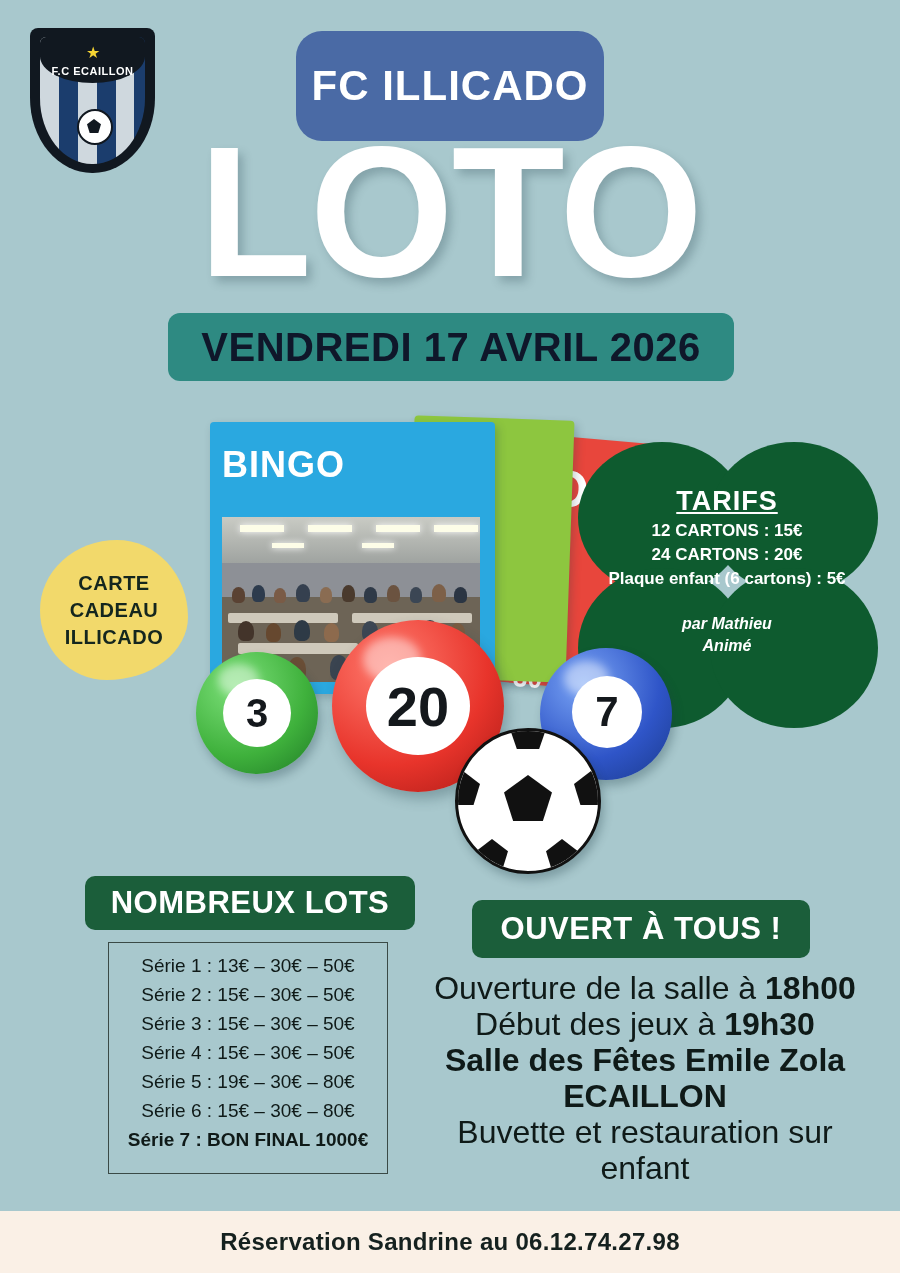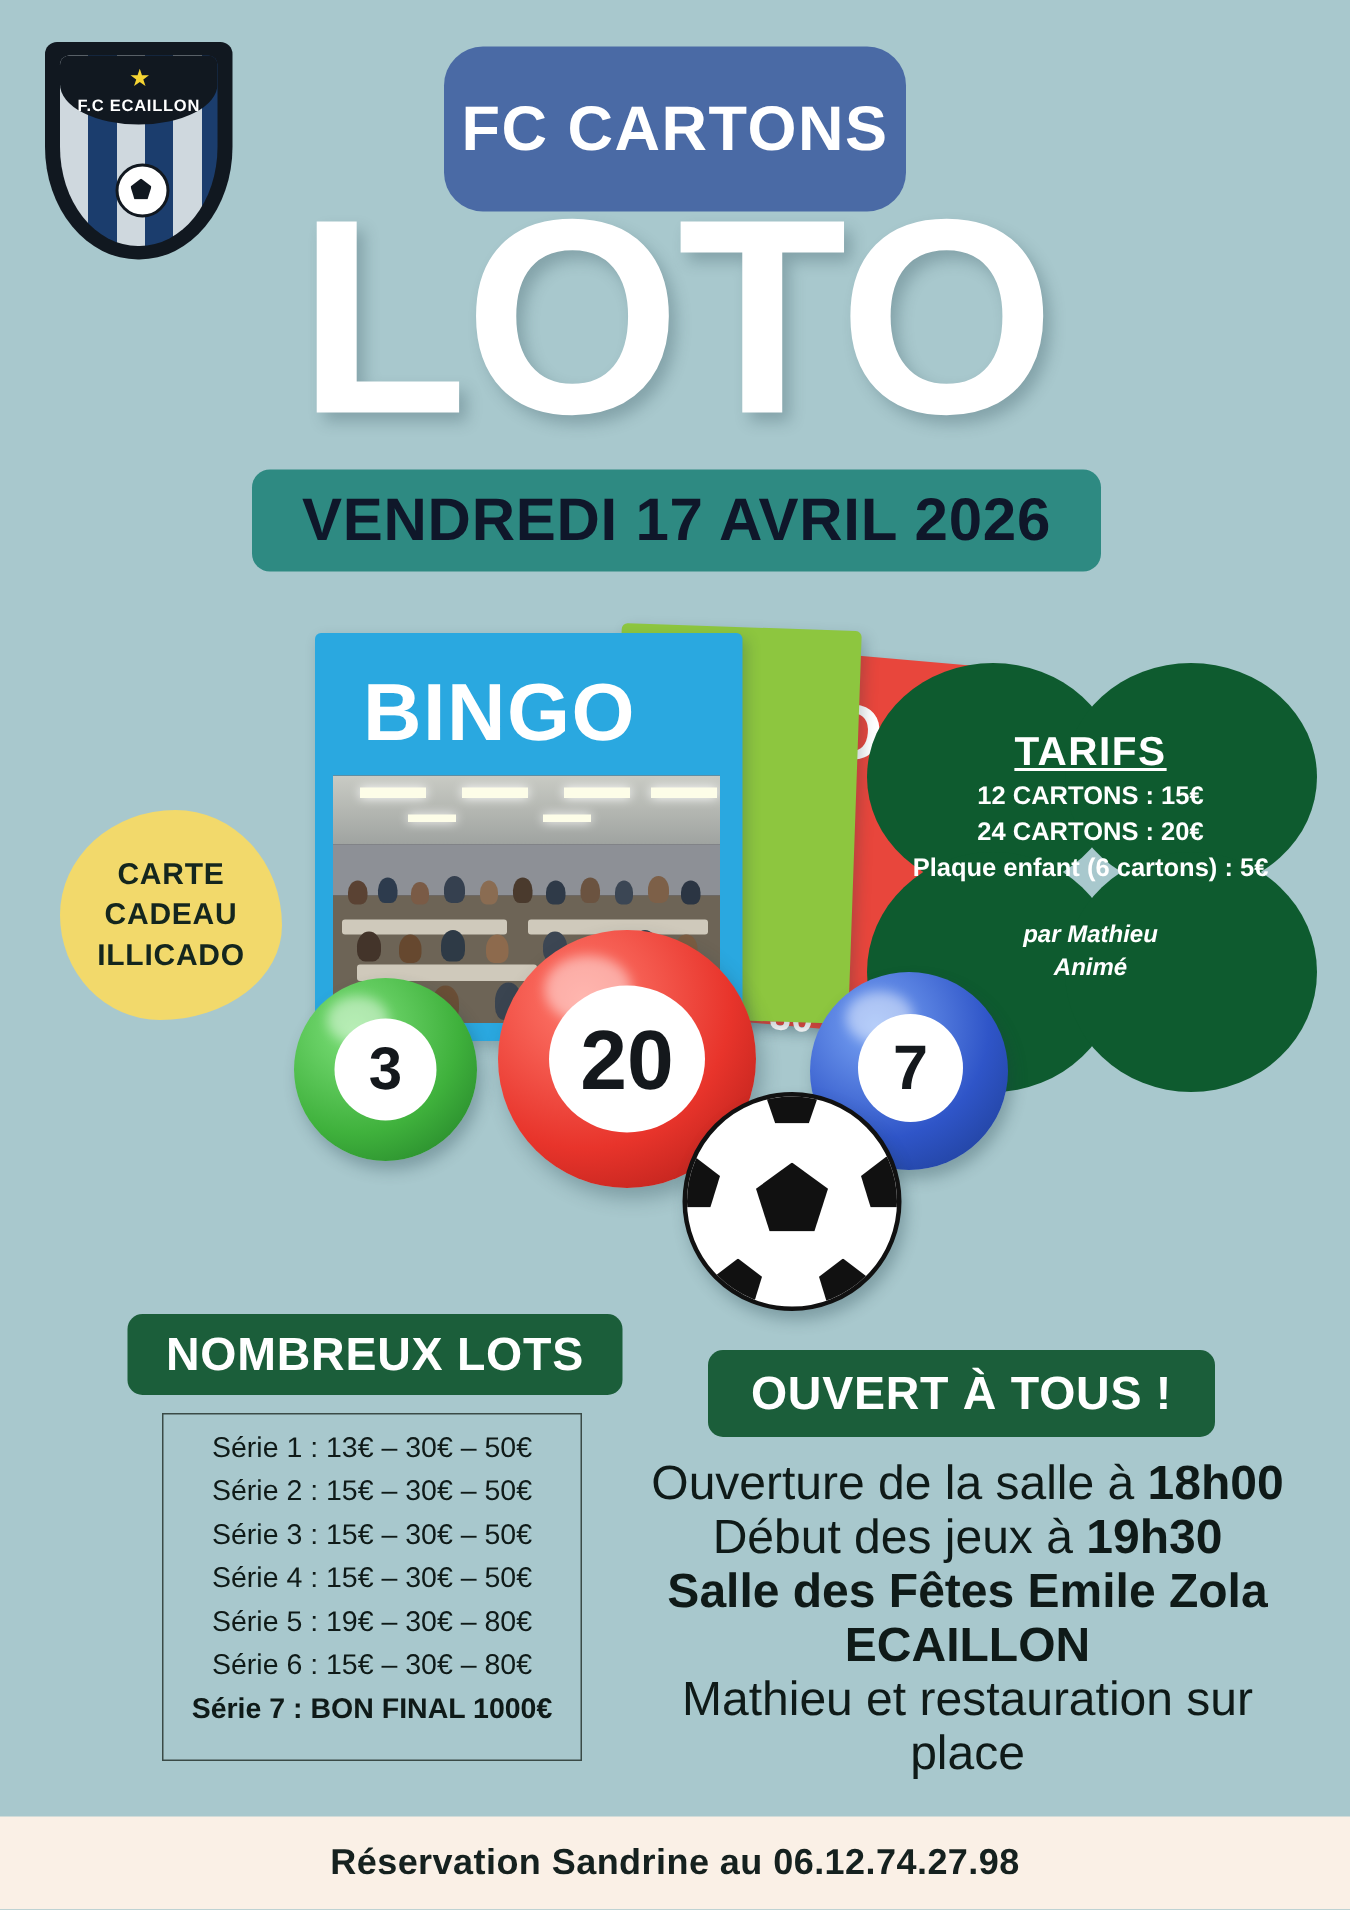--- a/index.html
+++ b/index.html
@@ -154,23 +154,23 @@
     transform: rotate(2deg);
   }
   .card-blue {
     left: 20px; top: 22px;
     width: 285px; height: 272px;
     background: #2aa8e0;
   }
   .card-word {
     position: absolute;
     top: 22px;
-    left: 32px;
+    left: 12px;
     color: #ffffff;
-    font-size: 54px;
+    font-size: 36px;
     font-weight: bold;
     letter-spacing: 1px;
   }
   .card-word.small {
     left: 10px;
     font-size: 52px;
   }
   .card-photo {
     position: absolute;
     left: 12px;
@@ -431,21 +431,21 @@
   <div class="logo-shield"></div>
   <div class="logo-inner">
     <div class="logo-top"></div>
     <div class="logo-star">★</div>
     <div class="logo-text">F.C ECAILLON</div>
     <div class="logo-ball"></div>
   </div>
 </div>
 
 <div class="club-badge">
-  <span>FC CARTONS</span>
+  <span>FC ILLICADO</span>
 </div>
 
 <div class="loto-title">LOTO</div>
 
 <div class="date-banner">
   <span>VENDREDI 17 AVRIL 2026</span>
 </div>
 
 <div class="cards">
   <div class="card card-red">
@@ -572,18 +572,18 @@
 </div>
 <div class="infos">
   <div>
     <span>Ouverture de la salle à </span><b>18h00</b>
   </div>
   <div>
     <span>Début des jeux à </span><b>19h30</b>
   </div>
   <div><b>Salle des Fêtes Emile Zola</b></div>
   <div><b>ECAILLON</b></div>
-  <div>Mathieu et restauration sur place</div>
+  <div>Buvette et restauration sur enfant</div>
 </div>
 
 <div class="footer">
   <span>Réservation Sandrine au 06.12.74.27.98</span>
 </div>
 
 </body></html>

